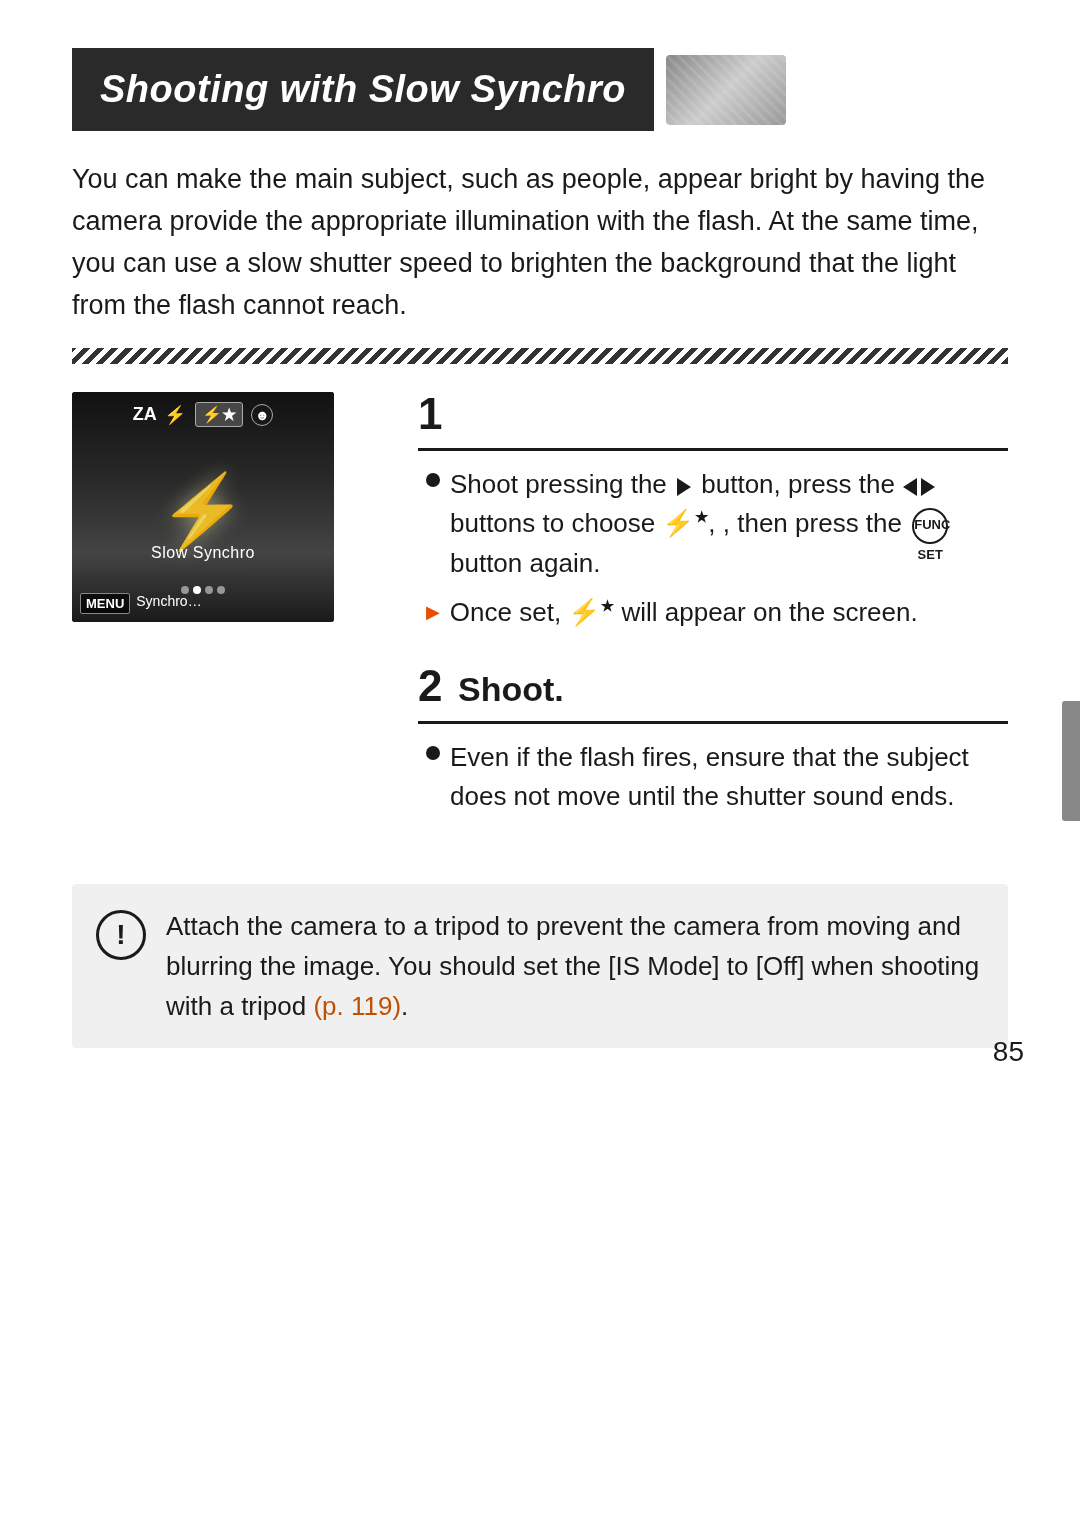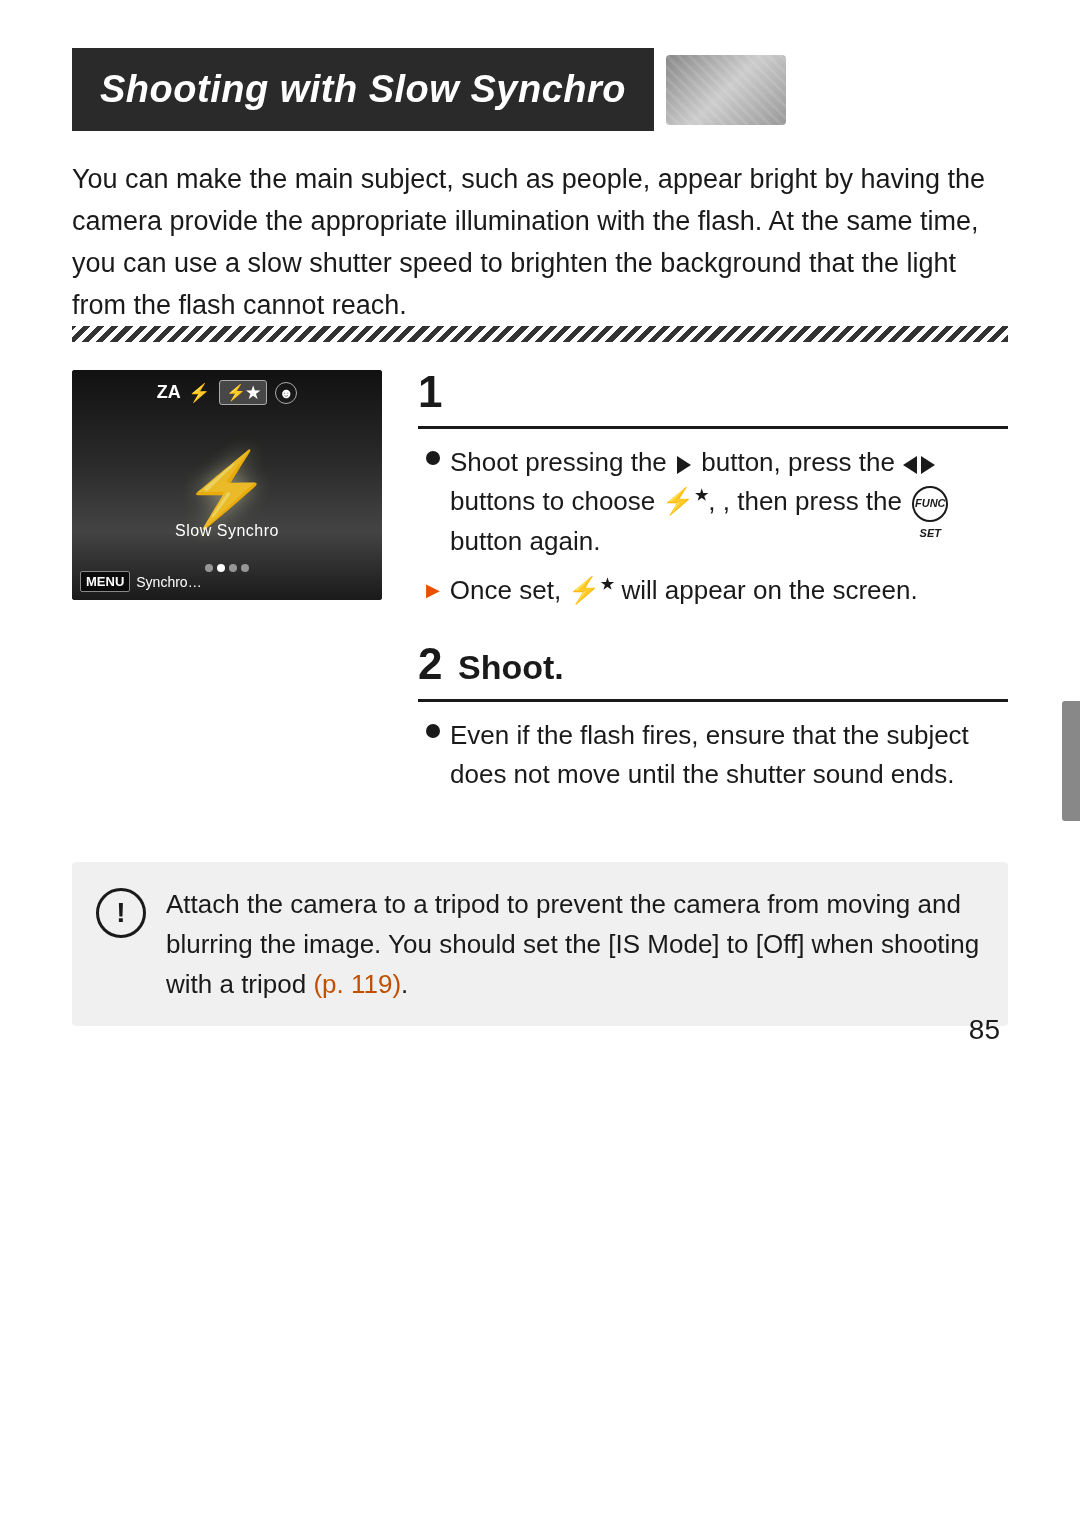--- a/index.html
+++ b/index.html
@@ -56,20 +56,21 @@
         rgba(255,255,255,0.1) 3px,
         transparent 3px,
         transparent 8px
       );
     }
 
     
     .intro-text {
       font-size: 27px;
       line-height: 1.55;
+      margin-bottom: 22px;
       color: #1a1a1a;
     }
 
     
     .stripe-divider {
       height: 16px;
       background: repeating-linear-gradient(
         -45deg,
         #333 0px,
         #333 5px,
@@ -87,21 +88,21 @@
     }
 
     
     .camera-panel {
       flex: 0 0 310px;
       display: flex;
       flex-direction: column;
     }
 
     .camera-image {
-      width: 310px;
+      width: 262px;
       height: 230px;
       background: #1a1a1a;
       border-radius: 3px;
       position: relative;
       overflow: hidden;
       padding-left: 39px;
     }
 
     
     .camera-top-bar {
@@ -190,21 +191,21 @@
 
     .dot.active {
       background: #ffffff;
     }
 
     .camera-menu-bar {
       position: absolute;
       bottom: 8px;
       left: 8px;
       display: flex;
-      align-items: center;
+      align-items: flex-start;
       gap: 6px;
     }
 
     .menu-label-box {
       background: rgba(0,0,0,0.7);
       border: 1.5px solid #888;
       color: #ffffff;
       font-size: 13px;
       font-weight: bold;
       padding: 2px 5px;
@@ -348,21 +349,21 @@
     }
 
     .link-text {
       color: #c05000;
     }
 
     
     .page-number {
       position: absolute;
       bottom: 40px;
-      right: 80px;
+      right: 56px;
       font-size: 28px;
       color: #1a1a1a;
     }
 
     
     .right-tab {
       position: fixed;
       right: 0;
       top: 50%;
       transform: translateY(-50%);
@@ -429,21 +430,21 @@
           <div class="bullet-circle"></div>
           <div>
             <span>Shoot pressing the</span>
             <span class="arrow-right-btn"></span>
             <span>button, press the</span>
             <span class="arrow-left-btn"></span><span class="arrow-right-btn"></span>
             <br>
             <span>buttons to choose</span>
             <span style="font-weight:900;"> ⚡<sup style="font-size:15px;">★</sup></span>,
             <span>, then press the</span>
-            <span class="func-btn" style="font-size:11px;line-height:30px;font-style:italic;">FUNC<br>SET</span>
+            <span class="func-btn" style="font-size:13px;line-height:30px;">FUNC<br>SET</span>
             <br>
             <span>button again.</span>
           </div>
         </div>
 
         <div class="bullet-item">
           <span class="bullet-arrow">▶</span>
           <div>
             <span>Once set,</span>
             <span style="font-weight:900;"> ⚡<sup style="font-size:15px;">★</sup> </span>

